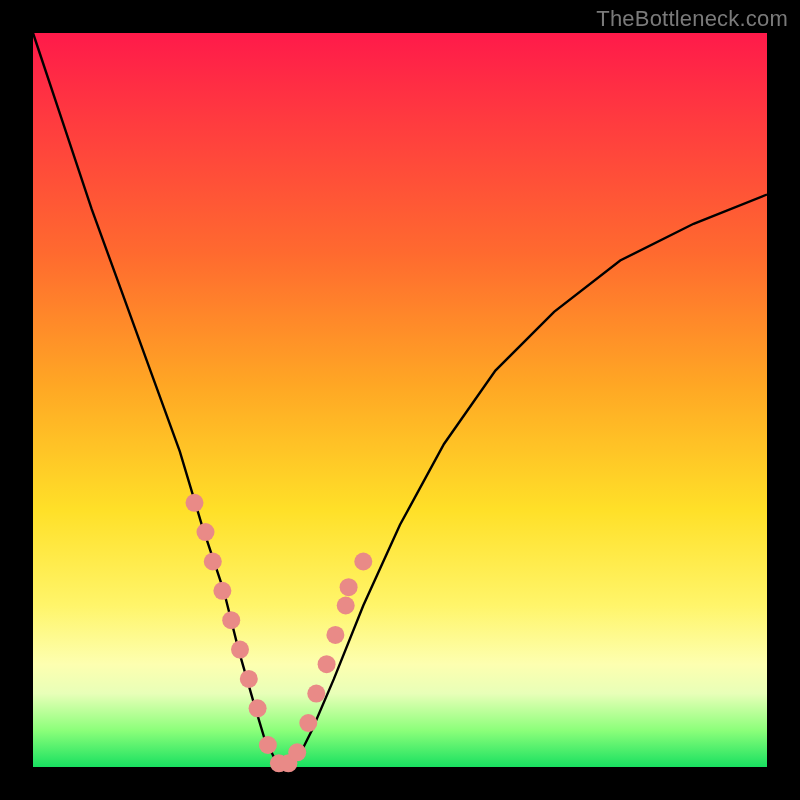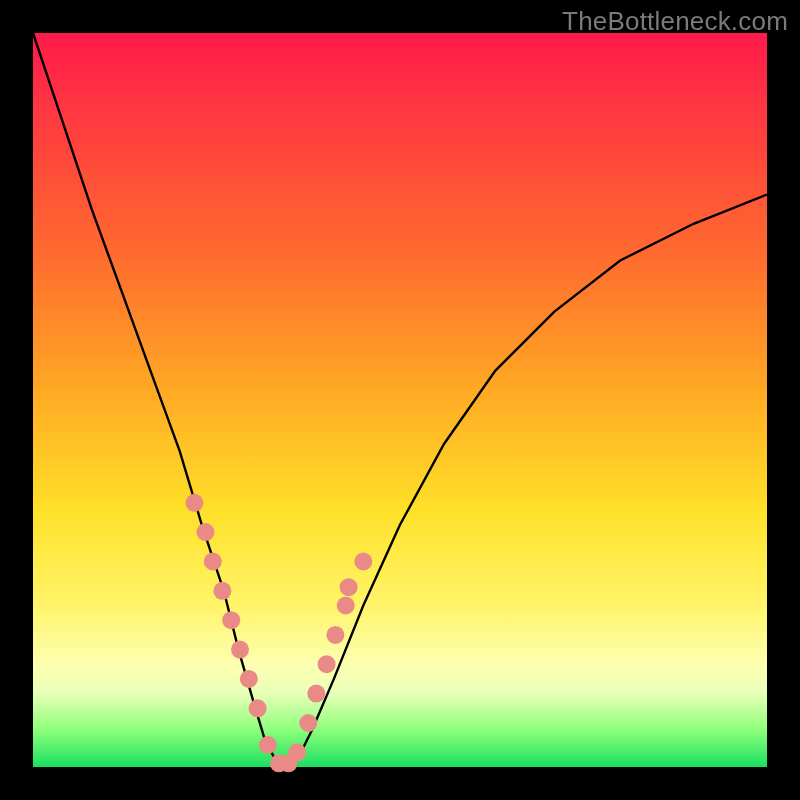--- a/index.html
+++ b/index.html
@@ -37,21 +37,21 @@
       #e8ffb8 90%,
       #8cff7a 95%,
       #18e060 100%
     );
   }
   .watermark {
     position: absolute;
     top: 6px;
     right: 12px;
     color: #7a7a7a;
-    font-size: 26px;
+    font-size: 22px;
     font-weight: 500;
     letter-spacing: 0.2px;
     user-select: none;
   }
   svg.curve {
     position: absolute;
     left: 0;
     top: 0;
     width: 734px;
     height: 734px;

